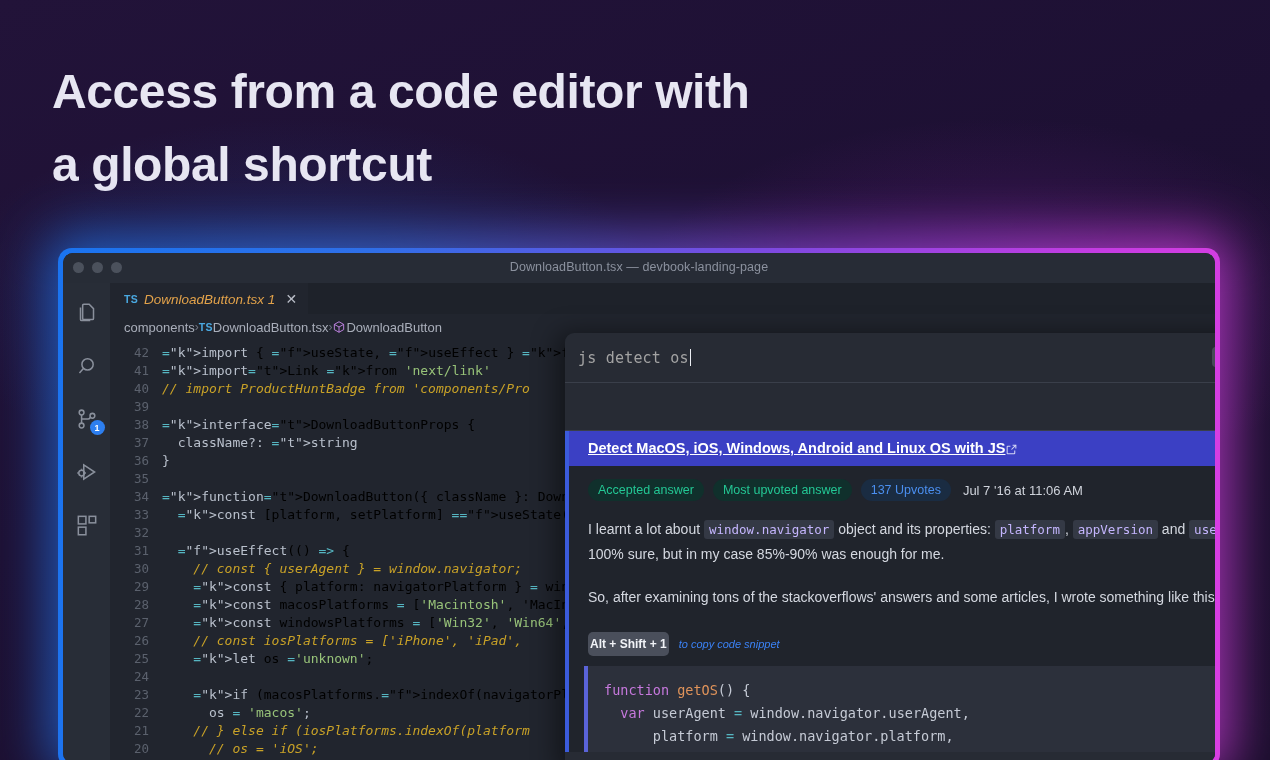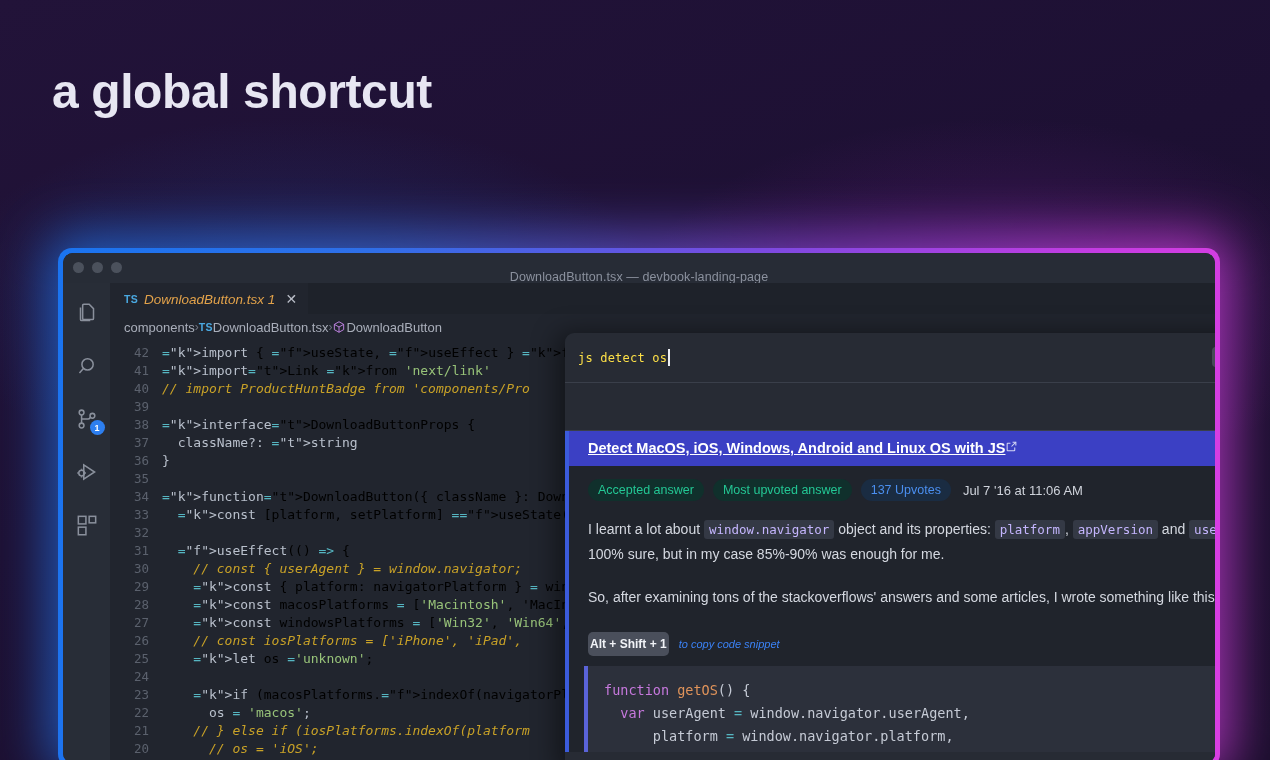--- a/index.html
+++ b/index.html
@@ -69,21 +69,20 @@
     background: #272c36;
   }
   .lights { position: absolute; left: 10px; top: 9px; display: flex; gap: 8px; }
   .light { width: 11px; height: 11px; border-radius: 50%; background: #4b515c; }
   .win-title {
     position: absolute; left: 0; right: 0; top: 7px;
     text-align: center;
     font-size: 12.5px;
     color: #8b919e;
     letter-spacing: 0.1px;
-    margin-top: 10px;
   }
 
   
   .win-body { position: relative; height: calc(100% - 30px); display: flex; }
 
   
   .activity {
     width: 47px;
     background: #282d37;
     padding-top: 17px;
@@ -161,22 +160,22 @@
   }
   .search-row {
     position: relative;
     height: 50px;
     display: flex; align-items: center;
     padding: 0 12px 0 13px;
     border-bottom: 1px solid #3a3f4a;
   }
   .search-val {
     font-family: "DejaVu Sans Mono", monospace;
-    font-size: 12px;
-    color: #fde047;
+    font-size: 15px;
+    color: #a3a3a3;
     letter-spacing: 0.2px;
     text-align: center;
   }
   .caret {
     display: inline-block;
     width: 1.5px; height: 17px;
     background: #eceef3;
     vertical-align: -3px;
     margin-left: 1px;
   }
@@ -190,21 +189,21 @@
   .toolstrip { height: 48px; background: #272b34; border-bottom: 1px solid #3a3f4a; }
 
   .result { position: relative; background: #20242c; padding-left: 4px; }
   .res-accent {
     position: absolute; left: 0; top: 0; bottom: 0;
     width: 4px; background: #3b5bdb;
   }
   .res-title-bar {
     background: #3b40c4;
     padding: 9px 14px 10px 19px;
-    display: flex; align-items: flex-start; 
+    display: flex; align-items: flex-end; 
   }
   .res-title {
     color: #ffffff; font-size: 14.5px; font-weight: 600;
     text-decoration: underline;
   }
   .ext-icon { width: 13px; height: 13px; color: #d6d8f5; display: block; }
 
   .res-meta {
     display: flex; align-items: center; gap: 9px;
     padding: 13px 14px 9px 19px;
@@ -247,20 +246,21 @@
     color: #c5cad5;
     white-space: pre;
   }
 </style>
 </head>
 <body>
 
 <div id="page">
 
   <div class="headline">
+    <span class="l">Access from a code editor with</span>
     <span class="l">a global shortcut</span>
   </div>
 
   <div class="win-glow"></div>
 
   <div class="win-frame">
     <div class="win">
 
       <div class="titlebar">
         <div class="lights">

